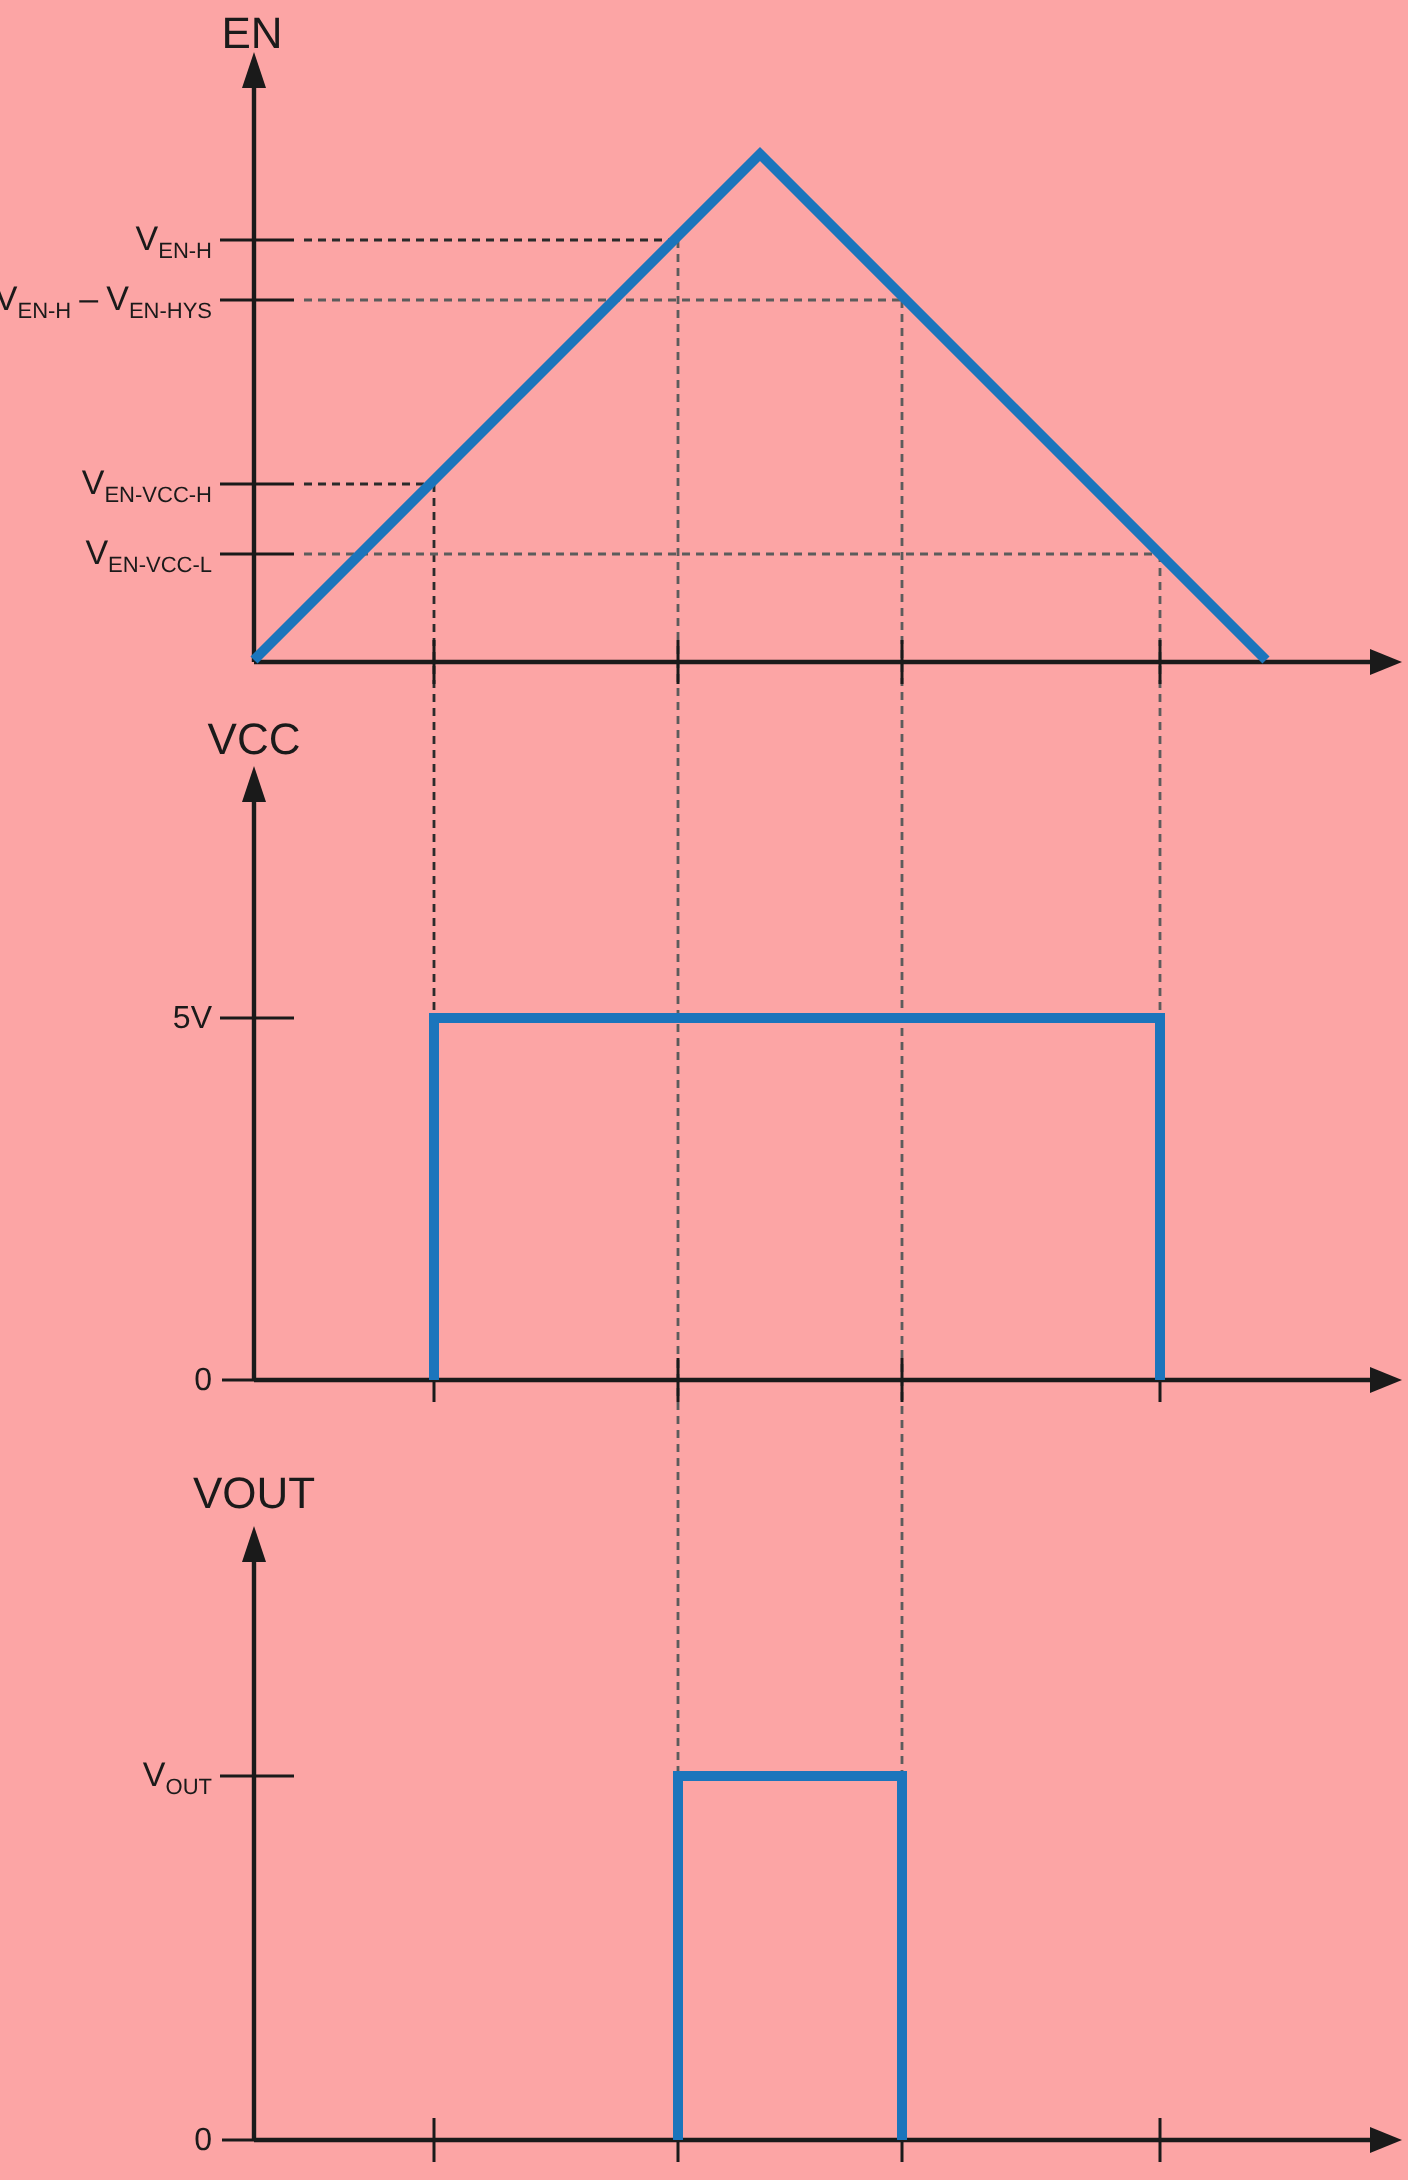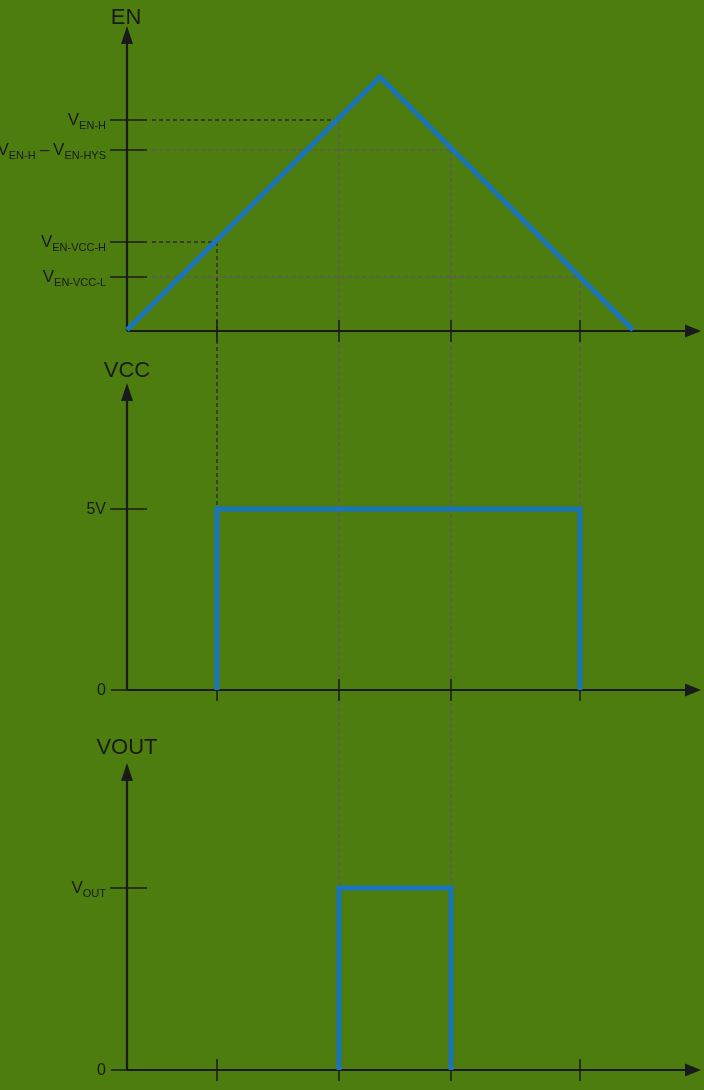--- a/index.html
+++ b/index.html
@@ -4,21 +4,21 @@
 <style>
   html, body {
     margin: 0;
     padding: 0;
     background: #ffffff;
   }
   .stage {
     position: relative;
     width: 704px;
     height: 1090px;
-    background: #4d7c0f;
+    background: #fca5a5;
     overflow: hidden;
   }
   svg {
     display: block;
     font-family: "Liberation Sans", sans-serif;
   }
   .panel-title {
     font-size: 22px;
     fill: #1a1a1a;
   }

